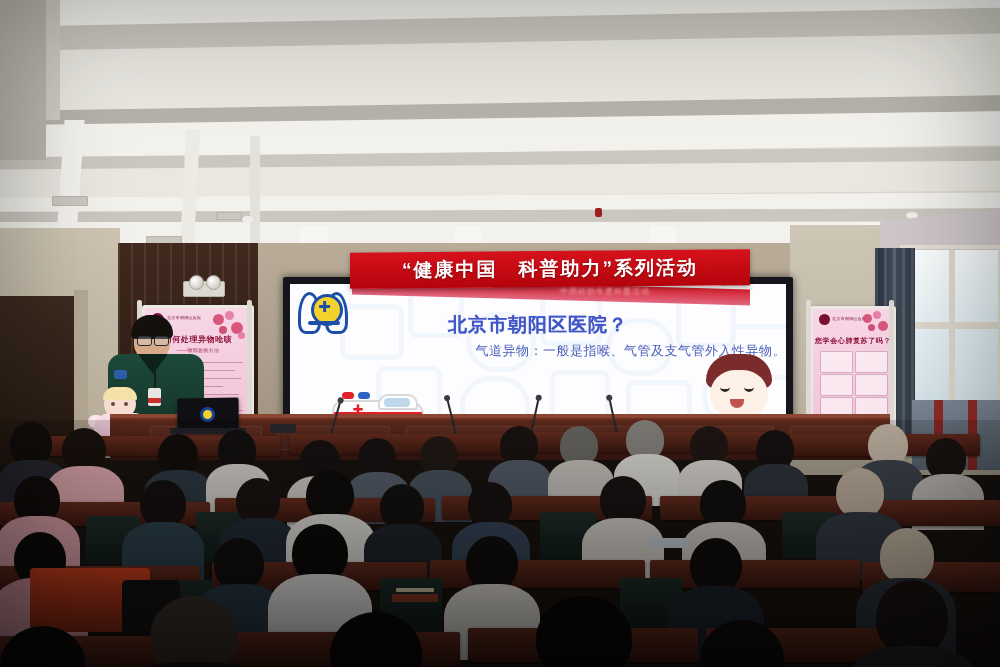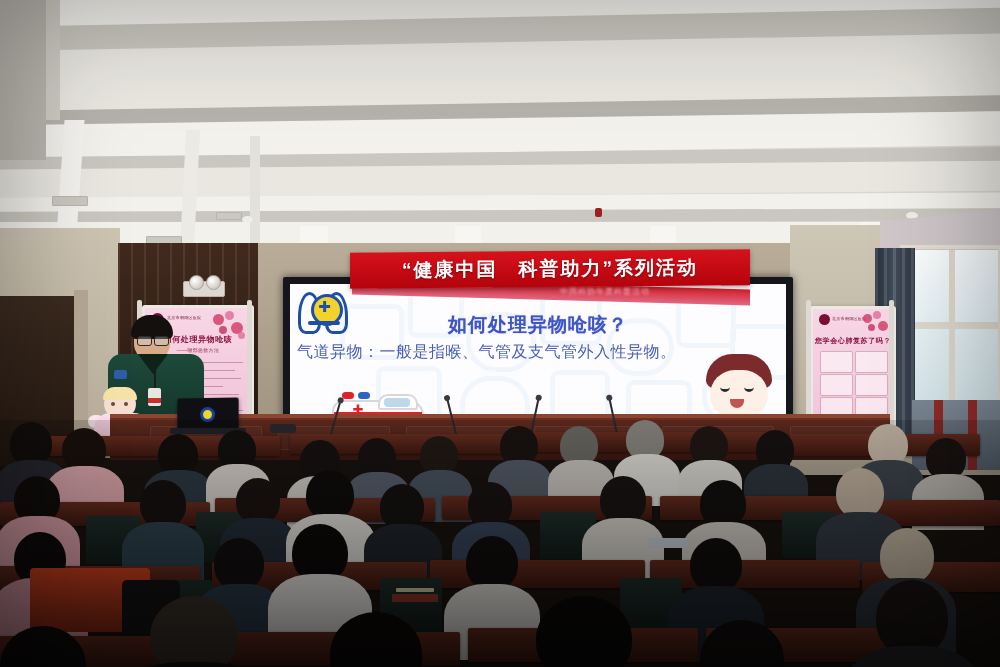--- a/index.html
+++ b/index.html
@@ -44,21 +44,21 @@
 
   
   .stage-back{position:absolute;left:118px;top:243px;width:760px;height:215px;background:linear-gradient(180deg,#b9ad99,#9d917e);}
 
   
   .screen-bezel{position:absolute;left:283px;top:277px;width:510px;height:168px;background:#14161c;border-radius:2px;box-shadow:0 0 8px rgba(0,0,0,.6);}
   .screen{position:absolute;left:290px;top:284px;width:496px;height:154px;background:#fdfdff;overflow:hidden;}
   .slide-bgshapes{position:absolute;inset:0;opacity:.55;}
   .hexo{position:absolute;border:5px solid #e7f1fa;border-radius:9px;}
   .slide-title{position:absolute;left:0;right:0;top:28px;text-align:center;color:#3f55c6;font-size:19px;font-weight:bold;letter-spacing:1px;text-shadow:0 0 1px rgba(63,85,198,.6);}
-  .slide-body{position:absolute;left:7px;right:0;top:58px;text-align:left;color:#4a5fb8;font-size:16px;letter-spacing:.5px;}
+  .slide-body{position:absolute;left:7px;right:0;top:58px;text-align:right;color:#4a5fb8;font-size:13px;letter-spacing:.5px;}
 
   
   .emblem{position:absolute;left:8px;top:4px;width:50px;height:44px;}
   .emblem .laurel{position:absolute;top:4px;width:17px;height:36px;border:3px solid #1d4fa8;border-radius:60% 60% 40% 40%/70% 70% 30% 30%;}
   .emblem .circ{position:absolute;left:13px;top:6px;width:26px;height:26px;border-radius:50%;background:#f2d22b;border:3px solid #1d4fa8;}
   .emblem .star{position:absolute;left:19px;top:11px;width:15px;height:15px;color:#1d4fa8;font-size:15px;line-height:15px;text-align:center;}
   .emblem .base{position:absolute;left:10px;top:33px;width:32px;height:4px;background:#1d4fa8;border-radius:2px;}
 
   
   .ambulance{position:absolute;left:42px;top:108px;width:92px;height:38px;}
@@ -266,21 +266,21 @@
     </div>
 
     <div class="emblem">
       <div class="laurel" style="left:0;"></div>
       <div class="laurel" style="right:0;transform:scaleX(-1);"></div>
       <div class="circ"></div>
       <div class="star">✚</div>
       <div class="base"></div>
     </div>
 
-    <div class="slide-title">如何处理异物呛咳？</div>
+    <div class="slide-title">北京市朝阳区医院？</div>
     <div class="slide-body">气道异物：一般是指喉、气管及支气管外入性异物。</div>
 
     <div class="ambulance">
       <div class="amb-light" style="left:10px;background:#e3202a;"></div>
       <div class="amb-light" style="left:26px;background:#2b63c6;"></div>
       <div class="amb-body"></div>
       <div class="amb-cab"></div>
       <div class="amb-win"></div>
       <div class="amb-stripe"></div>
       <div class="amb-cross">✚</div>

